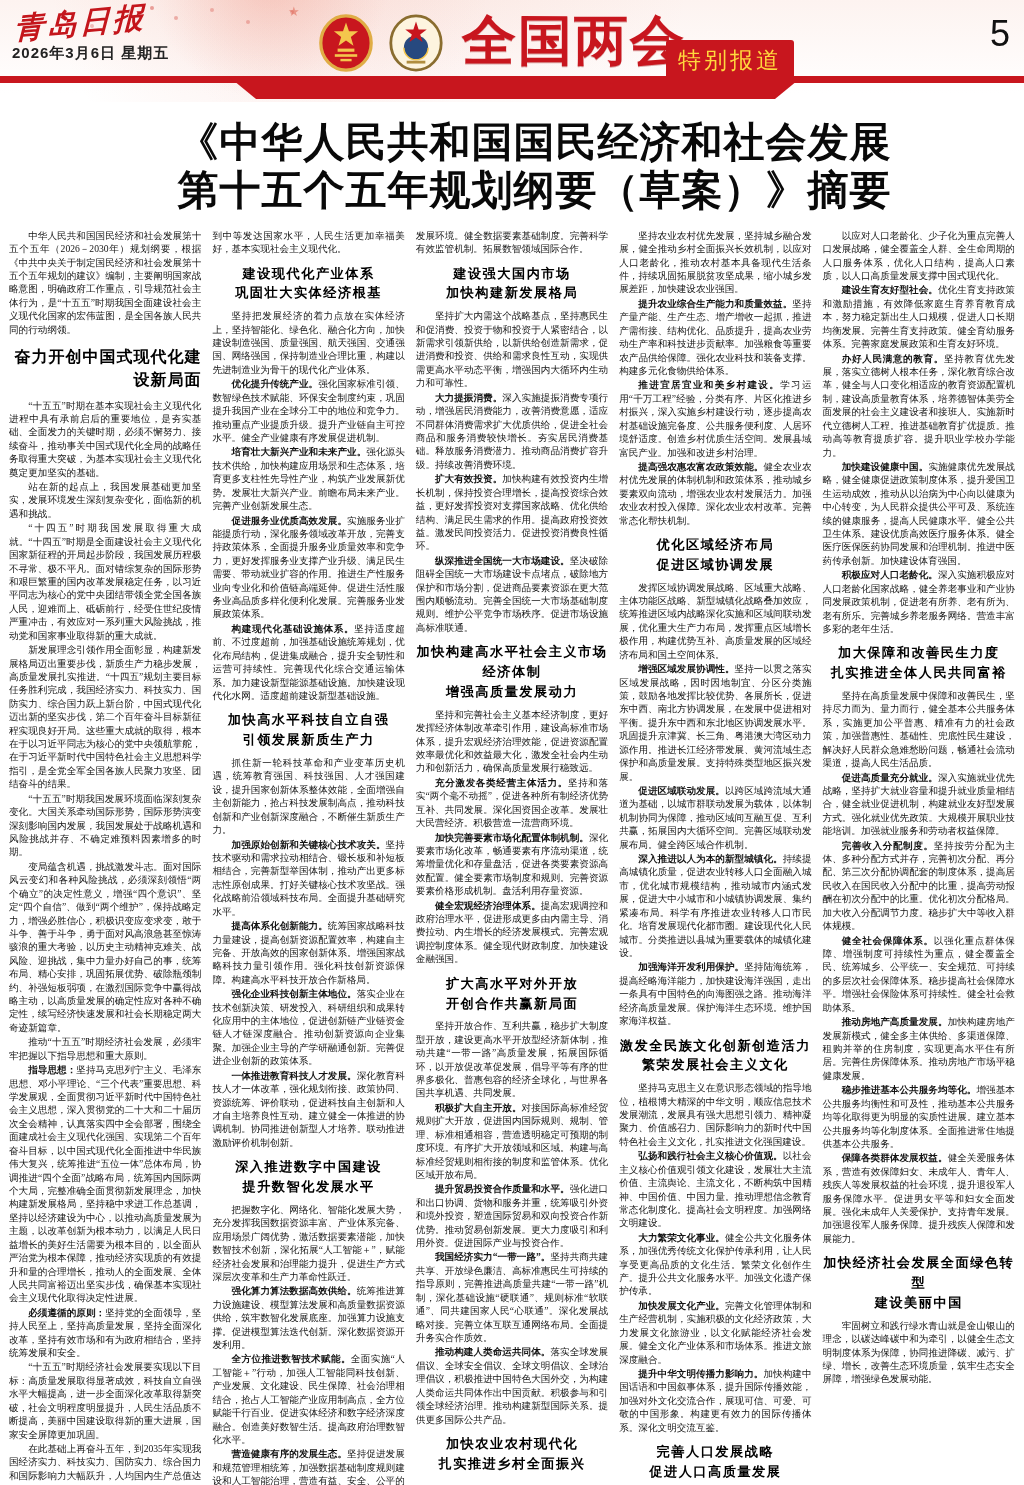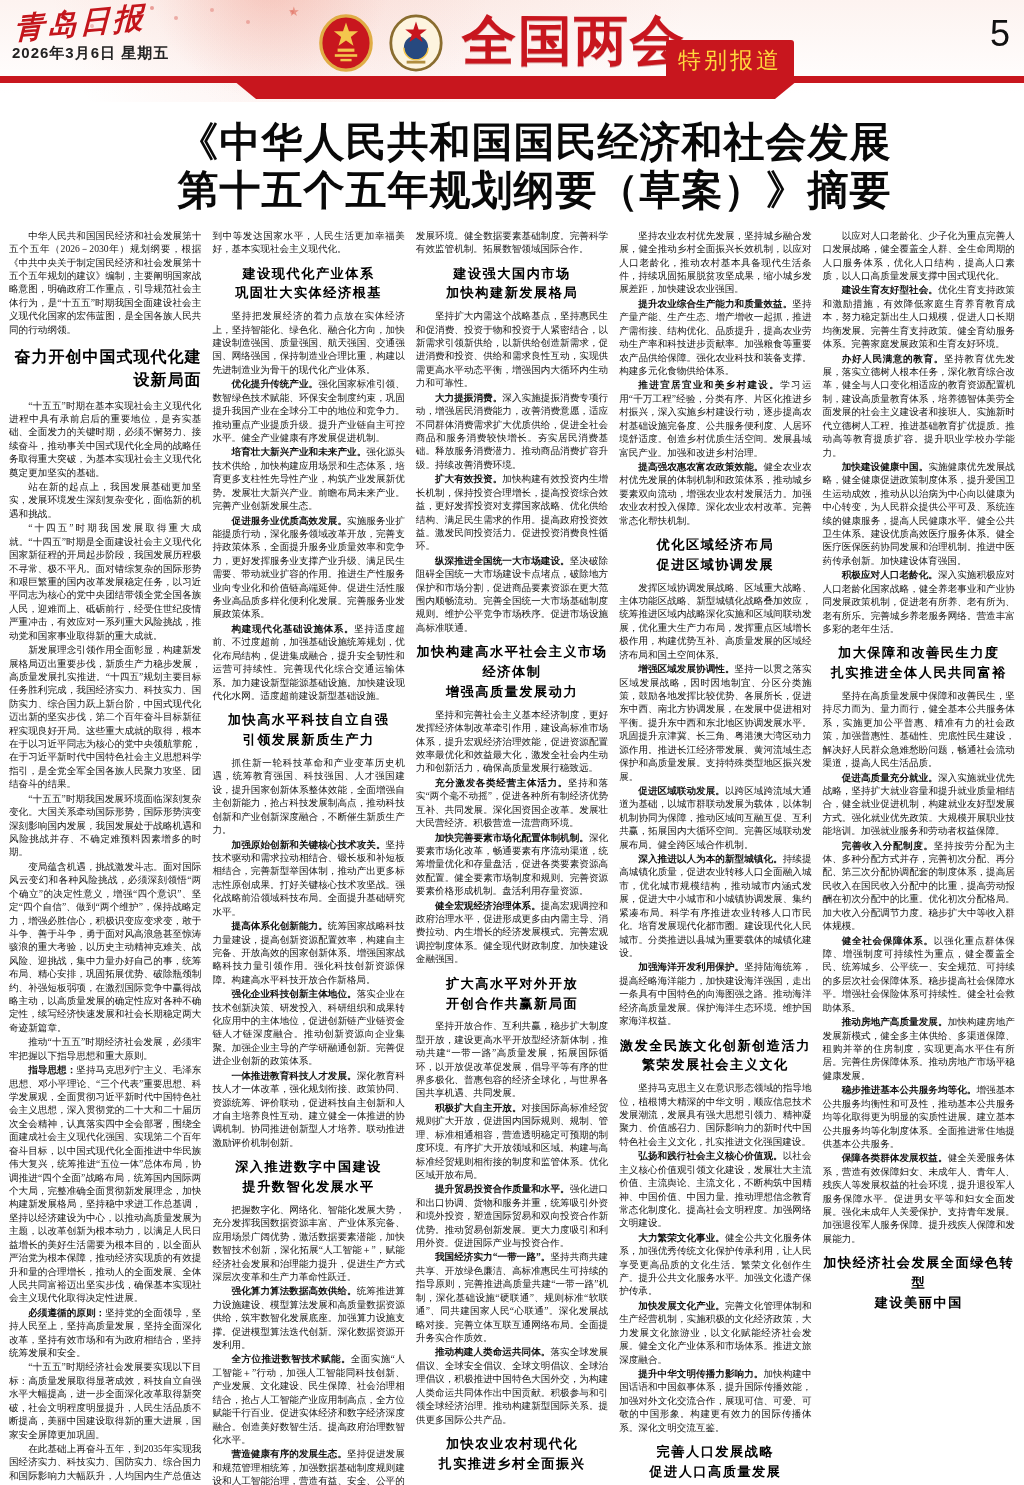--- a/index.html
+++ b/index.html
@@ -176,13 +176,14 @@
 扎实推进全体人民共同富裕</div>
     <p class="blk-p">坚持在高质量发展中保障和改善民生，坚持尽力而为、量力而行，健全基本公共服务体系，实施更加公平普惠、精准有力的社会政策，加强普惠性、基础性、兜底性民生建设，解决好人民群众急难愁盼问题，畅通社会流动渠道，提高人民生活品质。</p>
     <p class="blk-p"><b class="lead">促进高质量充分就业。</b>深入实施就业优先战略，坚持扩大就业容量和提升就业质量相结合，健全就业促进机制，构建就业友好型发展方式。强化就业优先政策。大规模开展职业技能培训。加强就业服务和劳动者权益保障。</p>
     <p class="blk-p"><b class="lead">完善收入分配制度。</b>坚持按劳分配为主体、多种分配方式并存，完善初次分配、再分配、第三次分配协调配套的制度体系，提高居民收入在国民收入分配中的比重，提高劳动报酬在初次分配中的比重。优化初次分配格局。加大收入分配调节力度。稳步扩大中等收入群体规模。</p>
     <p class="blk-p"><b class="lead">健全社会保障体系。</b>以强化重点群体保障、增强制度可持续性为重点，健全覆盖全民、统筹城乡、公平统一、安全规范、可持续的多层次社会保障体系。稳步提高社会保障水平。增强社会保险体系可持续性。健全社会救助体系。</p>
     <p class="blk-p"><b class="lead">推动房地产高质量发展。</b>加快构建房地产发展新模式，健全多主体供给、多渠道保障、租购并举的住房制度，实现更高水平住有所居。完善住房保障体系。推动房地产市场平稳健康发展。</p>
     <p class="blk-p"><b class="lead">稳步推进基本公共服务均等化。</b>增强基本公共服务均衡性和可及性，推动基本公共服务均等化取得更为明显的实质性进展。建立基本公共服务均等化制度体系。全面推进常住地提供基本公共服务。</p>
     <p class="blk-p"><b class="lead">保障各类群体发展权益。</b>健全关爱服务体系，营造有效保障妇女、未成年人、青年人、残疾人等发展权益的社会环境，提升退役军人服务保障水平。促进男女平等和妇女全面发展。强化未成年人关爱保护。支持青年发展。加强退役军人服务保障。提升残疾人保障和发展能力。</p>
     <div class="blk-h2">加快经济社会发展全面绿色转型
 建设美丽中国</div>
+    <p class="blk-p">牢固树立和践行绿水青山就是金山银山的理念，以碳达峰碳中和为牵引，以健全生态文明制度体系为保障，协同推进降碳、减污、扩绿、增长，改善生态环境质量，筑牢生态安全屏障，增强绿色发展动能。</p>
   </div>
 
 </body></html>

